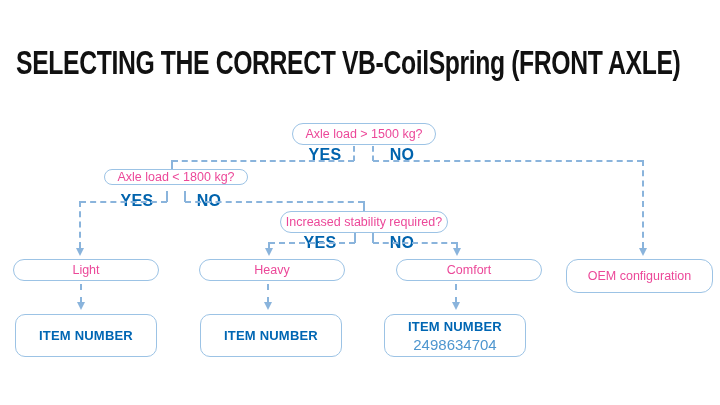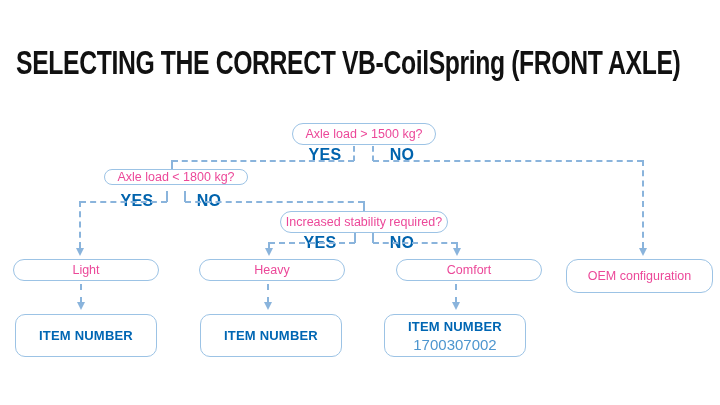--- a/index.html
+++ b/index.html
@@ -94,17 +94,17 @@
     <div class="arrow" style="left:452px; top:302px;"></div>
 
     <div class="itembox" style="left:15px; top:314px; width:142px; height:43px;">
       <div class="item-label">ITEM NUMBER</div>
     </div>
     <div class="itembox" style="left:200px; top:314px; width:142px; height:43px;">
       <div class="item-label">ITEM NUMBER</div>
     </div>
     <div class="itembox" style="left:384px; top:314px; width:142px; height:43px;">
       <div class="item-label">ITEM NUMBER</div>
-      <div class="item-number">1700307002</div>
+      <div class="item-number">2498634704</div>
     </div>
 
   </div>
 </div>
 
 </body></html>

